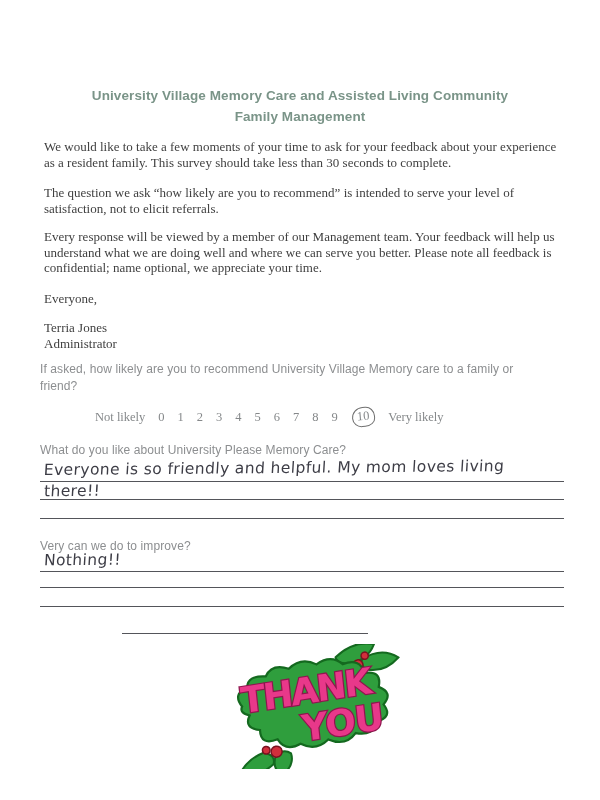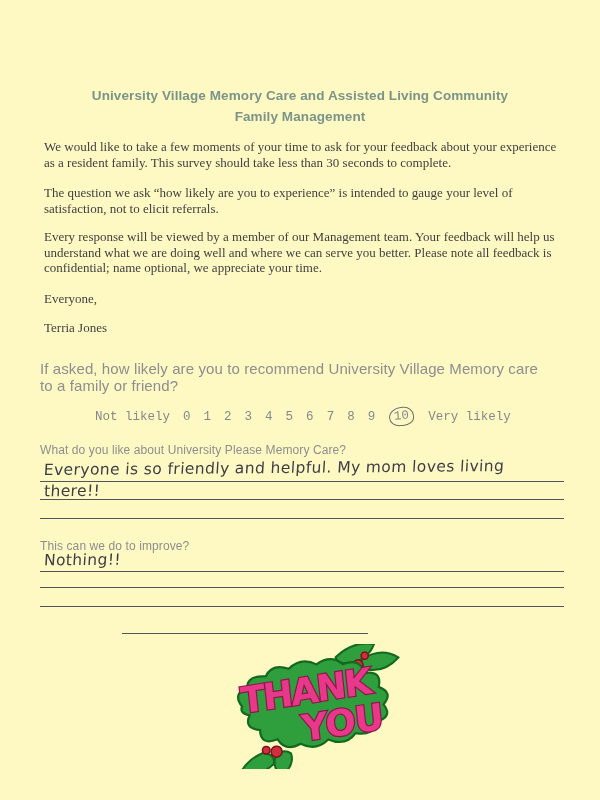--- a/index.html
+++ b/index.html
@@ -1,19 +1,19 @@
 <!DOCTYPE html>
 <html><head>
 <meta charset="utf-8">
 <style>
   html,body{margin:0;padding:0;background:#e9e9e9;}
   .page{
     position:relative;
     width:600px;height:800px;
-    background:#fef9c3;
+    background:#ffffff;
     margin:0 auto;
     overflow:hidden;
     font-family:"Liberation Sans",sans-serif;
   }
   
   .serif{
     position:absolute;left:44px;width:520px;
     font-family:"Liberation Serif",serif;
     font-size:13px;line-height:15.5px;
     color:#3f3f3f;
@@ -33,21 +33,21 @@
     font-family:"Liberation Sans",sans-serif;
     font-size:12px;line-height:16.5px;
     color:#8c8e90;
     letter-spacing:.1px;
   }
   
   .scale{
     position:absolute;left:95px;top:407px;
     display:flex;align-items:center;gap:13px;
     font-size:12.5px;color:#85888a;
-    font-family:Liberation Mono, monospace;
+    font-family:Liberation Serif, serif;
   }
   .scale .num{display:inline-block;text-align:center;}
   .circled{
     border:1.6px solid #6f6f6f;
     border-radius:55% 45% 52% 48% / 60% 55% 45% 52%;
     padding:1px 4px 2px 4px;
     transform:rotate(-5deg);
     margin:0 1px;
   }
   
@@ -80,27 +80,28 @@
 <body>
 
 <div class="page">
 
   <div class="title">
     <div>University Village Memory Care and Assisted Living Community</div>
     <div>Family Management</div>
   </div>
 
   <div class="serif" style="top:139px">We would like to take a few moments of your time to ask for your feedback about your experience as a resident family. This survey should take less than 30 seconds to complete.</div>
-  <div class="serif" style="top:185px">The question we ask “how likely are you to experience” is intended to gauge your level of satisfaction, not to elicit referrals.</div>
+  <div class="serif" style="top:185px">The question we ask “how likely are you to recommend” is intended to serve your level of satisfaction, not to elicit referrals.</div>
   <div class="serif" style="top:229px">Every response will be viewed by a member of our Management team. Your feedback will help us understand what we are doing well and where we can serve you better. Please note all feedback is confidential; name optional, we appreciate your time.</div>
 
   <div class="serif" style="top:291px">Everyone,</div>
   <div class="serif" style="top:320px">Terria Jones</div>
+  <div class="serif" style="top:336px">Administrator</div>
 
-  <div class="label" style="top:361px;width:505px;font-size:15px">If asked, how likely are you to recommend University Village Memory care to a family or friend?</div>
+  <div class="label" style="top:361px;width:505px;font-size:12px">If asked, how likely are you to recommend University Village Memory care to a family or friend?</div>
 
   <div class="scale">
     <span>Not likely</span>
     <span class="num">0</span>
     <span class="num">1</span>
     <span class="num">2</span>
     <span class="num">3</span>
     <span class="num">4</span>
     <span class="num">5</span>
     <span class="num">6</span>
@@ -111,21 +112,21 @@
     <span>Very likely</span>
   </div>
 
   <div class="label" style="top:442px">What do you like about University Please Memory Care?</div>
   <span class="hw" style="top:459px">Everyone is so friendly and helpful. My mom loves living</span>
   <div class="rule" style="top:481px"></div>
   <span class="hw" style="top:482px">there!!</span>
   <div class="rule" style="top:499px"></div>
   <div class="rule" style="top:518px"></div>
 
-  <div class="label" style="top:538px">This can we do to improve?</div>
+  <div class="label" style="top:538px">Very can we do to improve?</div>
   <span class="hw" style="top:551px">Nothing!!</span>
   <div class="rule" style="top:571px"></div>
   <div class="rule" style="top:587px"></div>
   <div class="rule" style="top:606px"></div>
 
   <div class="name-line"></div>
 
   <div class="sticker">
     <svg viewBox="0 0 190 125">
       <g transform="rotate(-9 95 62)">

